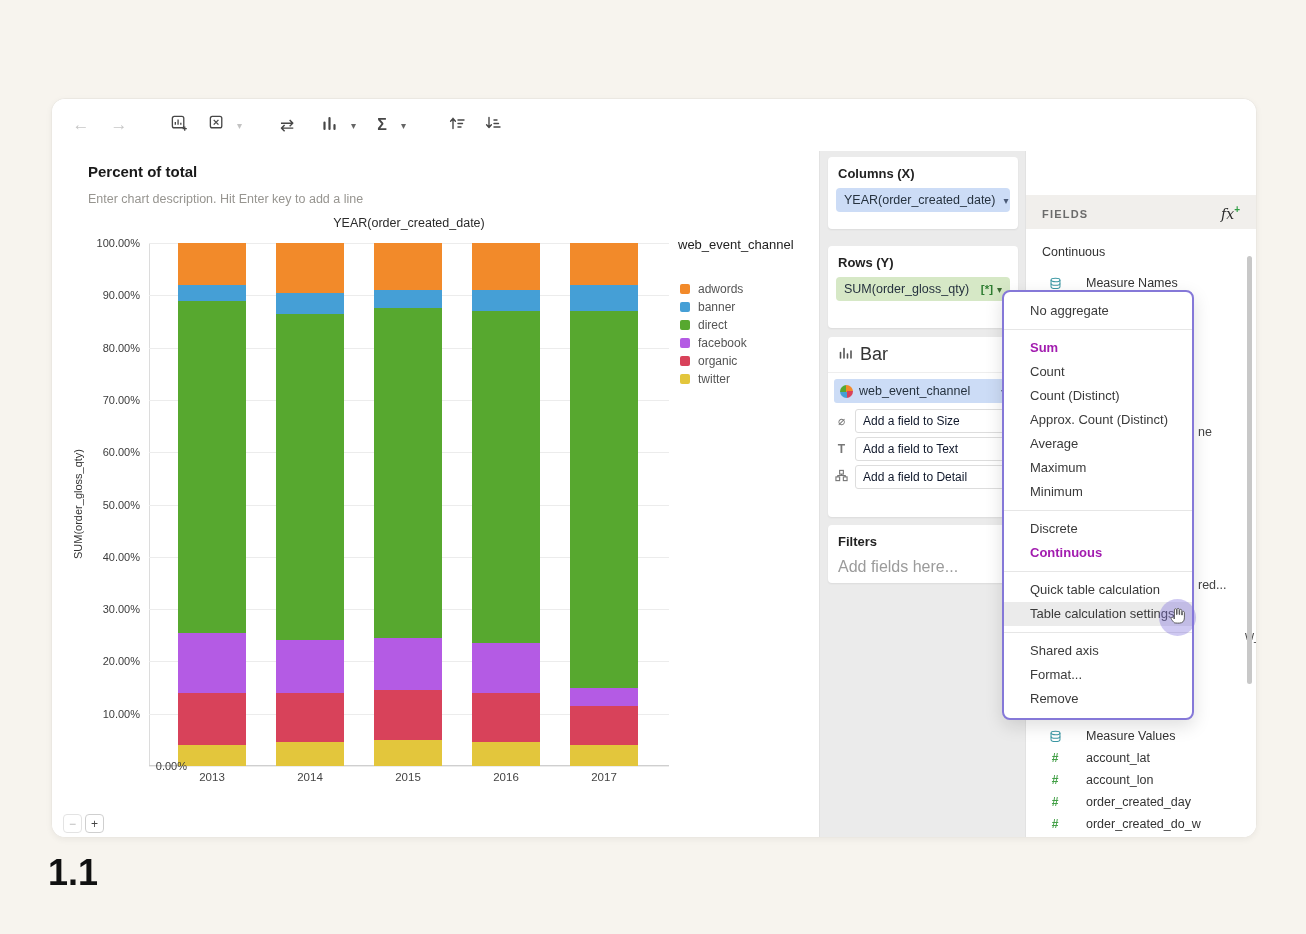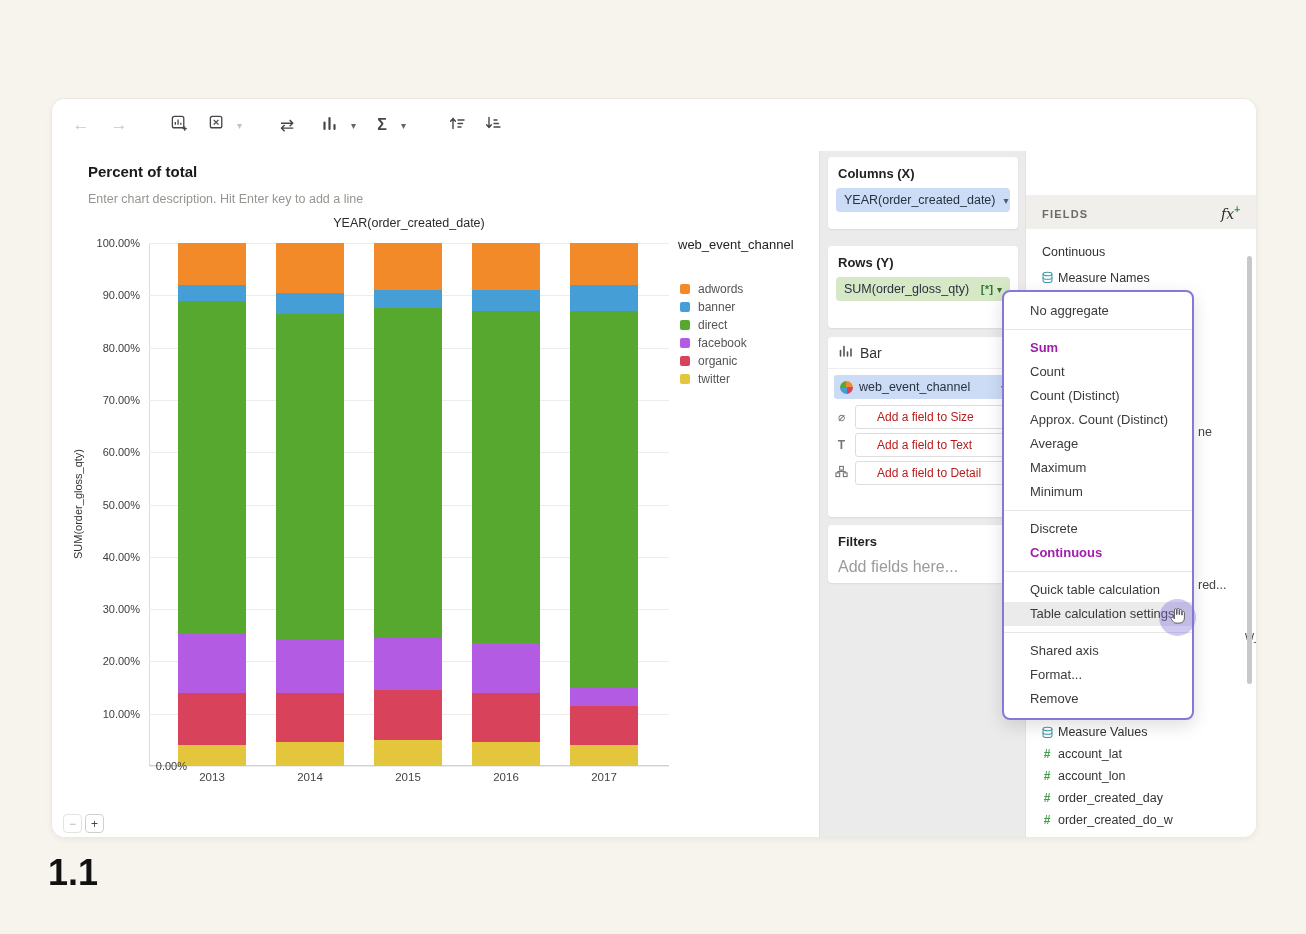--- a/index.html
+++ b/index.html
@@ -51,43 +51,43 @@
   .pill-blue{background:#ccdcf6;}
   .pill-green{background:#d6e8c6;}
   .pill .spacer{flex:1;}
   .pill-mod{color:#2e7d32;font-weight:bold;font-size:11.5px;}
   .pill-chev{font-size:10px;color:#4a5a77;}
   .card-columns{top:6px;height:72px;}
   .card-rows{top:95px;height:82px;}
   .card-layers{top:186px;height:180px;}
   .card-filters{top:374px;height:58px;}
   .layers-header{font-size:13px;font-weight:bold;color:#222;padding:9px 10px 8px;border-bottom:1px solid #eee;}
-  .layer-mark-row{display:flex;align-items:center;gap:8px;padding:7px 10px;border-bottom:1px solid #eee;font-size:14px;color:#333;}
+  .layer-mark-row{display:flex;gap:8px;padding:7px 10px;border-bottom:1px solid #eee;font-size:18px;color:#333;}
   .layer-field-row{margin:6px;background:#ccdcf6;border-radius:3px;height:24px;display:flex;align-items:center;gap:6px;padding:0 6px;font-size:12.5px;color:#26323f;}
   .pie-icon{width:13px;height:13px;border-radius:50%;flex:0 0 auto;
     background:conic-gradient(#f28a2a 0 25%,#d8425a 25% 50%,#459fd6 50% 75%,#57a82f 75% 100%);}
   .layer-input-row{display:flex;align-items:center;gap:6px;margin:4px 6px;}
   .layer-icon{width:15px;text-align:center;color:#777;font-size:12px;flex:0 0 auto;}
-  .layer-input-box{flex:1;border:1px solid #ddd;border-radius:3px;height:22px;display:flex;align-items:center;padding:0 21px;color:#b91c1c;font-size:12px;background:#fff;}
+  .layer-input-box{flex:1;border:1px solid #ddd;border-radius:3px;height:22px;display:flex;align-items:center;padding:0 7px;color:#0f172a;font-size:12px;background:#fff;}
   .filters-ph{font-size:16px;color:#9b9b9b;padding:2px 10px;}
   
   .fields-region{position:absolute;left:973px;top:52px;right:0;bottom:0;background:#fff;border-left:1px solid #e2e2e2;}
   .tabs{position:absolute;top:0;left:0;right:0;height:44px;border-bottom:1px solid #e6e6e6;}
   .tab{position:absolute;top:0;height:44px;display:flex;align-items:center;justify-content:center;font-size:13.5px;}
   .tab-data{left:40px;width:68px;color:#1f1f1f;font-weight:bold;}
   .tab-format{left:123px;width:68px;color:#5a5a5a;}
   .tab-underline{position:absolute;left:46px;bottom:0;width:56px;height:3px;background:#2f9e44;border-radius:2px;}
   .fields-bar{position:absolute;top:44px;left:0;right:0;height:38px;background:#f1efec;display:flex;align-items:center;padding:0 16px;box-sizing:border-box;}
   .fields-bar-label{font-size:11px;letter-spacing:1.2px;color:#6b6b6b;font-weight:bold;}
   .fx-wrap{margin-left:auto;display:flex;align-items:flex-start;}
   .fx{font-family:"DejaVu Serif",serif;font-style:italic;font-size:14px;color:#2b2b2b;}
   .fx-plus{font-size:10px;color:#2f9e44;font-weight:bold;margin-top:-2px;}
   .fields-list{position:absolute;top:78px;left:0;right:0;bottom:0;background:#fff;overflow:hidden;}
   .section-label{margin:16px 0 6px 16px;font-size:12.5px;color:#333;}
-  .field-item{display:flex;align-items:center;gap:4px;height:25px;padding-left:14px;font-size:12.5px;color:#333;}
+  .field-item{display:flex;align-items:flex-end;gap:24px;height:25px;padding-left:22px;font-size:12.5px;color:#333;}
   .field-item-sm{height:22px;}
   .hash-icon{width:14px;text-align:center;color:#43a047;font-weight:bold;font-size:12px;}
   .stack-icon{width:14px;display:flex;align-items:center;justify-content:center;}
   .measures-block{position:absolute;top:492px;left:0;right:0;}
   .fragment{position:absolute;left:172px;font-size:12.5px;color:#444;white-space:nowrap;}
   .scroll-thumb{position:absolute;right:4px;top:105px;width:5px;height:428px;background:#c8c8c8;border-radius:3px;}
   
   .menu{position:absolute;left:950px;top:191px;width:188px;background:#fff;border:2px solid #8578d8;border-radius:8px;
     box-shadow:0 6px 18px rgba(0,0,0,.13);padding:7px 0;z-index:50;}
   .menu-item{height:24px;line-height:24px;padding-left:26px;font-size:13px;color:#3a3a3a;white-space:nowrap;}

